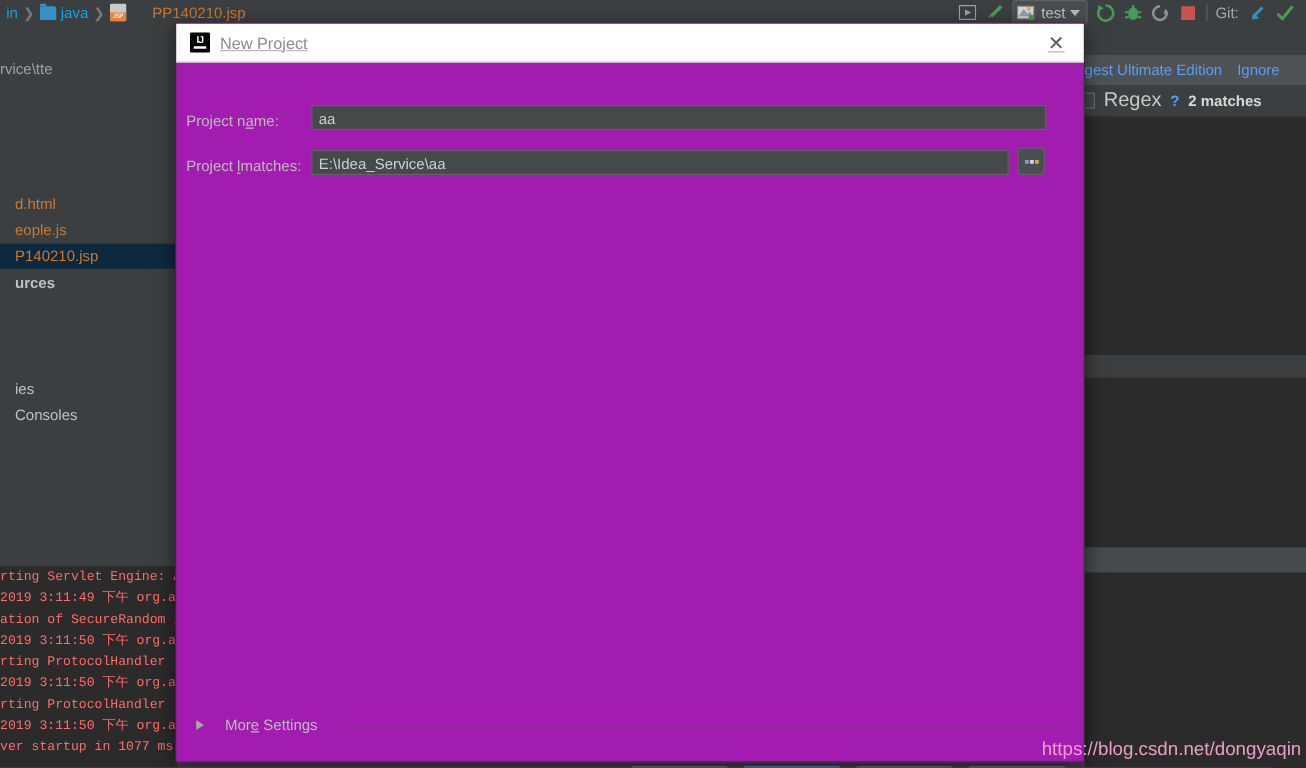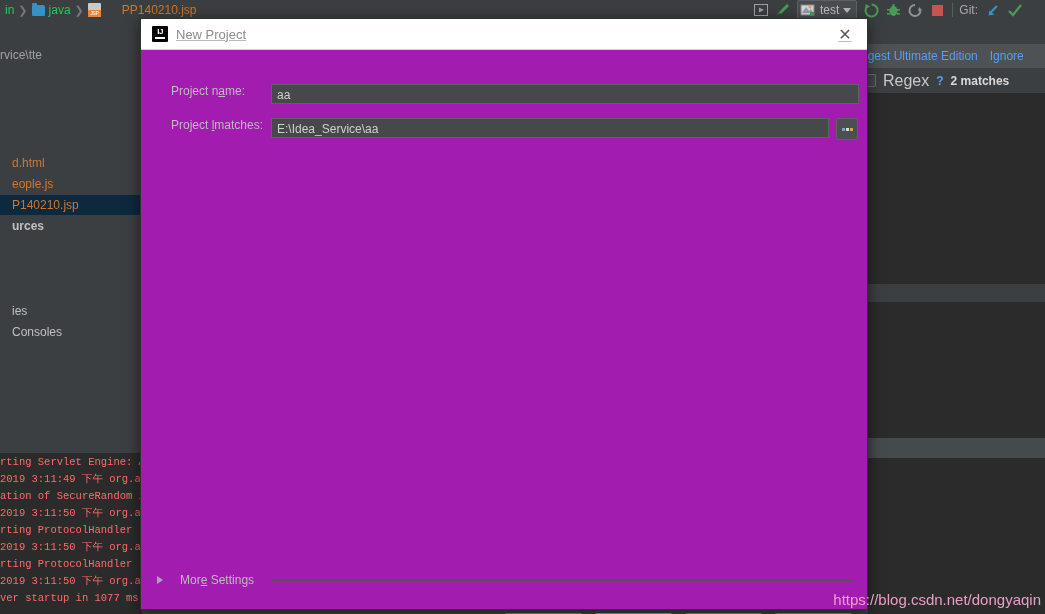--- a/index.html
+++ b/index.html
@@ -42,21 +42,21 @@
     align-items: center;
     gap: 4px;
     padding: 0 3px;
     white-space: nowrap;
   }
   .crumb-sep {
     color: #787878;
     font-size: 11px;
     padding: 0 1px;
   }
-  .crumb-text { color: #22c55e; }
+  .crumb-text { color: #0ea5e9; }
   .crumb-text.jsp { color: #cc7832; padding-left: 17px; }
   .icon-folder {
     width: 13px; height: 11px;
     background: #3592c4;
     border-radius: 1px 2px 1px 1px;
     position: relative;
     display: inline-block;
   }
   .icon-folder:after {
     content: "";
@@ -89,21 +89,21 @@
   }
 
   
   .toolbar {
     position: absolute;
     right: 0; top: 0;
     height: 20px;
     display: flex;
     align-items: center;
     gap: 0px;
-    padding-right: 19px;
+    padding-right: 6px;
   }
   .tb-btn {
     width: 22px; height: 18px;
     display: flex;
     align-items: center;
     justify-content: center;
   }
   .tb-sep {
     width: 1px; height: 14px;
     background: #5a5d5f;
@@ -307,23 +307,23 @@
     position: relative;
     height: 560px;
     box-sizing: border-box;
   }
 
   .form-row {
     position: absolute;
     left: 0;
     width: 728px;
     display: flex;
-    align-items: flex-start;
-    box-sizing: border-box;
-    padding-left: 30px;
+    align-items: flex-end;
+    box-sizing: border-box;
+    padding-left: 8px;
   }
   .form-label {
     width: 100px;
     color: #bcbcbc;
     font-size: 12px;
     text-align: left;
     flex: 0 0 auto;
   }
   .mn { text-decoration: underline; }
   .txtfield {

